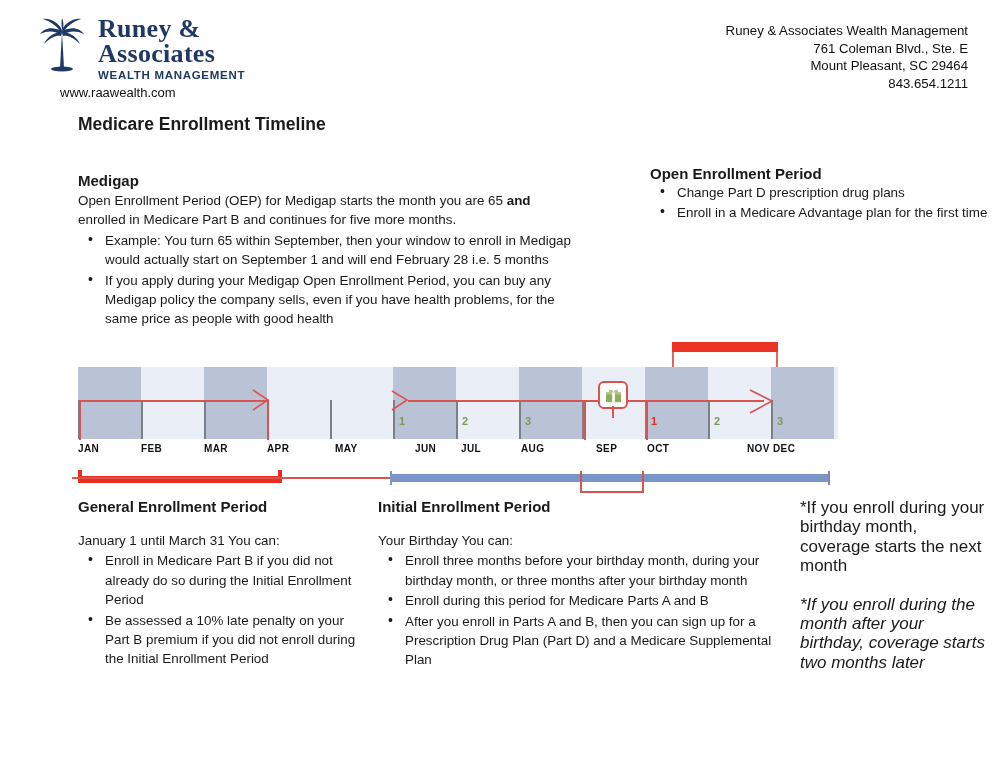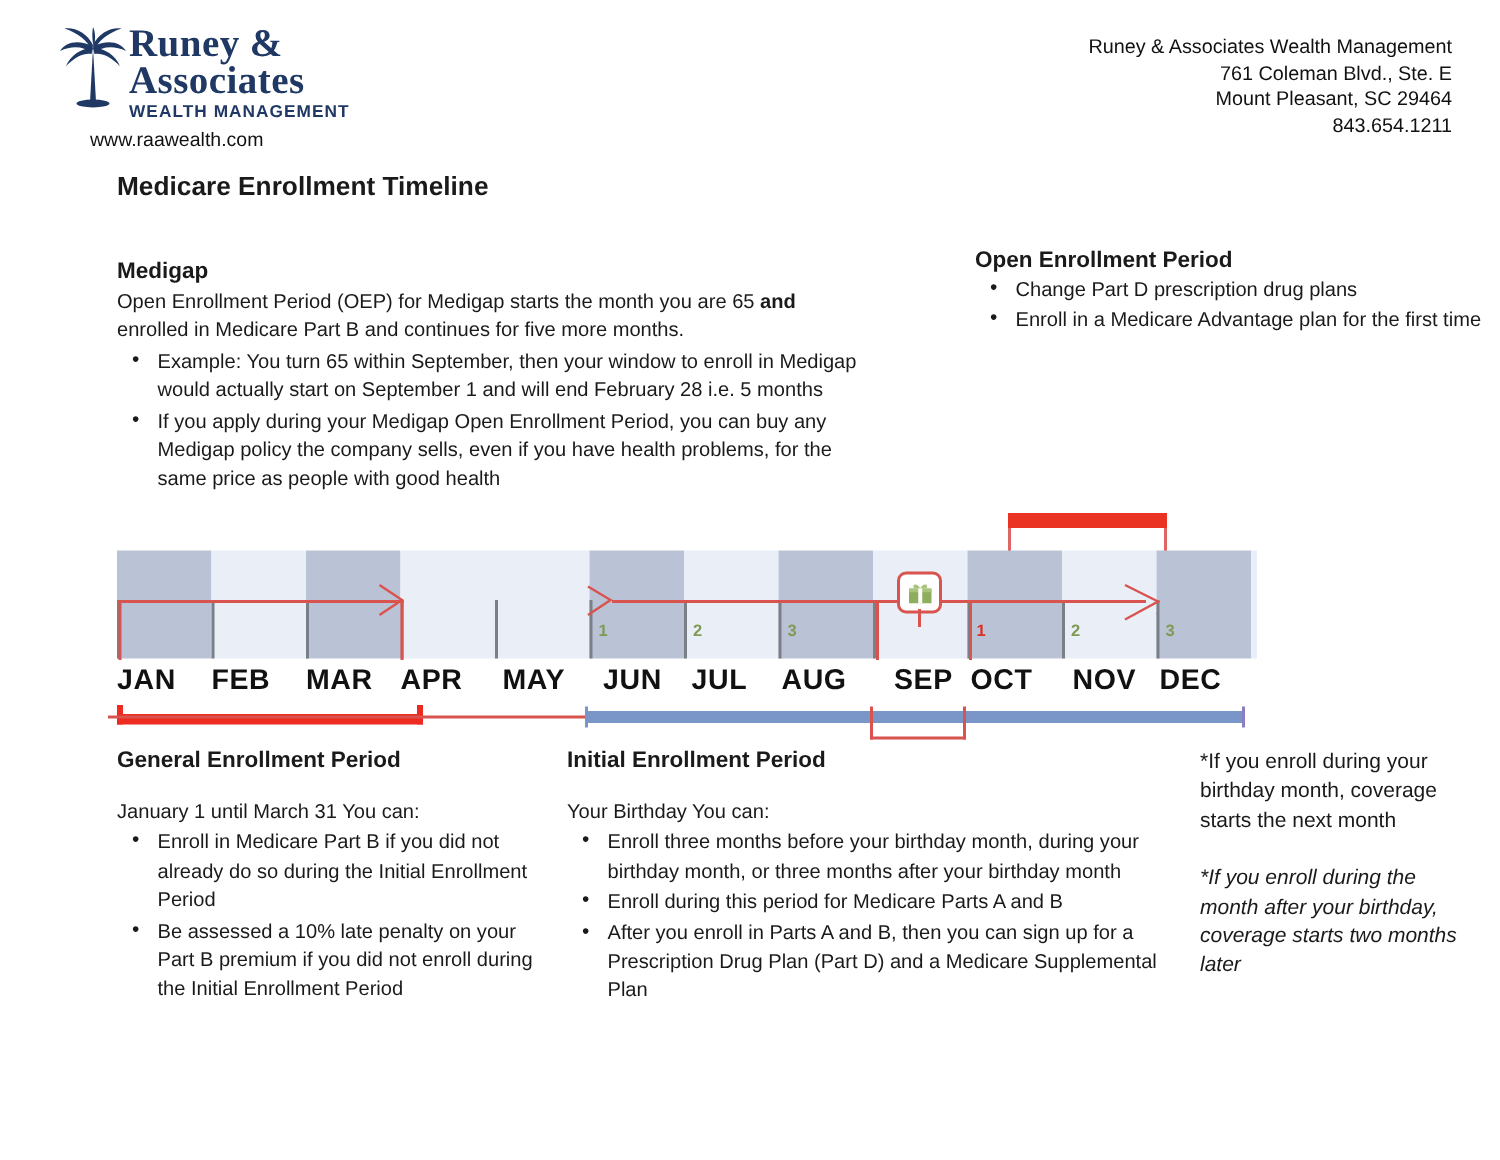--- a/index.html
+++ b/index.html
@@ -11,21 +11,21 @@
     color:#1a1a1a;
     position:relative;
     overflow:hidden;
   }
   .page { position:relative; width:1000px; height:773px; }
 
   
   .logo-block { position:absolute; left:38px; top:16px; width:300px; }
   .logo-row { display:flex; align-items:flex-start; }
   .palm { width:48px; height:58px; flex:0 0 48px; margin-top:2px; }
-  .logo-words { margin-left:0; }
+  .logo-words { margin-left:12px; }
   .logo-l1, .logo-l2 {
     font-family:"Liberation Serif", serif;
     color:#1f3864; font-weight:bold; line-height:0.98;
     letter-spacing:0.3px;
   }
   .logo-l1 { font-size:26px; }
   .logo-l2 { font-size:26px; }
   .logo-l3 {
     font-family:"Liberation Sans", sans-serif;
     color:#1f3864; font-weight:bold; font-size:11.5px;
@@ -58,21 +58,21 @@
   
   .tl { position:absolute; left:78px; top:367px; width:760px; height:72px; }
   .band { position:absolute; top:0; height:72px; }
   .band.dark  { background:#bac3d6; }
   .band.light { background:#e9eef7; }
   .tick { position:absolute; top:33px; width:2px; height:39px; background:#7b7f86; }
   .gnum { position:absolute; top:48px; font-size:11px; font-weight:bold; color:#7f9a54; }
   .rnum { position:absolute; top:48px; font-size:11px; font-weight:bold; color:#d93025; }
 
   .months { position:absolute; left:78px; top:443px; width:760px; height:20px; }
-  .mo { position:absolute; font-size:19px; font-weight:bold; color:#111; letter-spacing:0.4px; }
+  .mo { position:absolute; font-size:10px; font-weight:bold; color:#111; letter-spacing:0.4px; }
 
   
   .r-line { position:absolute; background:#d9534f; }
   .r-line.h { height:2px; }
   .r-line.v { width:2px; }
 
   
   .oep-bracket { position:absolute; left:672px; top:342px; width:106px; height:68px; }
   .oep-bracket .topbar { position:absolute; left:0; top:0; width:106px; height:10px; background:#ea3323; }
   .oep-bracket .boxl { position:absolute; left:0; top:10px; width:2px; height:58px; background:#e06666; }
@@ -99,21 +99,21 @@
   .iep-bar .sepL { position:absolute; left:190px; top:0; width:2px; height:22px; background:#d9534f; }
   .iep-bar .sepR { position:absolute; left:252px; top:0; width:2px; height:22px; background:#d9534f; }
   .iep-bar .sepB { position:absolute; left:190px; top:20px; width:64px; height:2px; background:#d9534f; }
   .iep-bar .lead { position:absolute; left:-318px; top:6px; width:318px; height:2px; background:#d9534f; }
 
   
   .gep { position:absolute; left:78px; top:498px; width:285px; }
   .iep { position:absolute; left:378px; top:498px; width:410px; }
   .notes { position:absolute; left:800px; top:498px; width:185px; }
   .gap-line { height:16px; }
-  .notes p { margin:0; font-size:14px; line-height:19.4px; }
+  .notes p { margin:0; font-size:17px; line-height:19.4px; }
   .notes .n2 { margin-top:19px;font-style:italic; }
 </style>
 </head>
 <body>
 
 <div class="page">
 
   <div class="logo-block">
     <div class="logo-row">
       <span class="palm">
@@ -239,26 +239,26 @@
     </svg>
   </div>
   <div class="r-line v" style="left:612px; top:406px; height:12px;"></div>
 
   <div class="months">
     <div class="mo" style="left:0px;">JAN</div>
     <div class="mo" style="left:63px;">FEB</div>
     <div class="mo" style="left:126px;">MAR</div>
     <div class="mo" style="left:189px;">APR</div>
     <div class="mo" style="left:257px;">MAY</div>
-    <div class="mo" style="left:324px;">JUN</div>
+    <div class="mo" style="left:337px;">JUN</div>
     <div class="mo" style="left:383px;">JUL</div>
     <div class="mo" style="left:443px;">AUG</div>
     <div class="mo" style="left:506px;margin-left:12px;">SEP</div>
     <div class="mo" style="left:569px;">OCT</div>
-    <div class="mo" style="left:600px;padding-left:37px;">NOV</div>
+    <div class="mo" style="left:632px;padding-left:37px;">NOV</div>
     <div class="mo" style="left:695px;">DEC</div>
   </div>
 
   <div class="gep-bar">
     <div class="hb"></div>
     <div class="cl"></div>
     <div class="cr"></div>
   </div>
 
   <div class="iep-bar">

